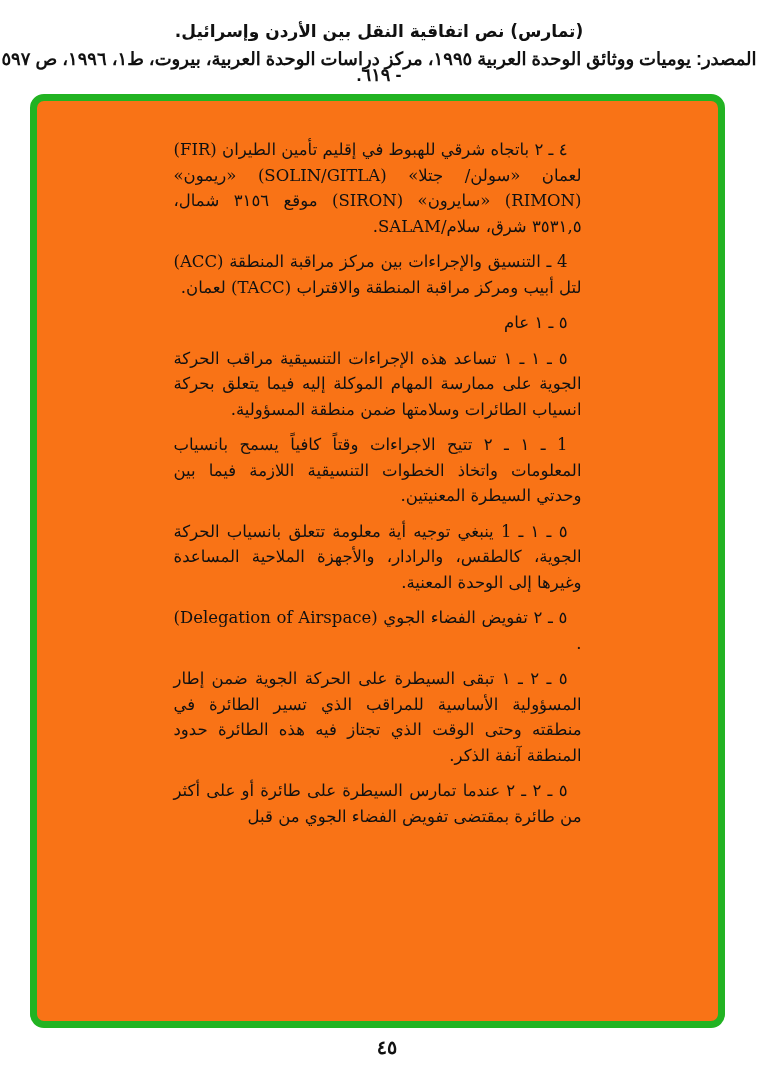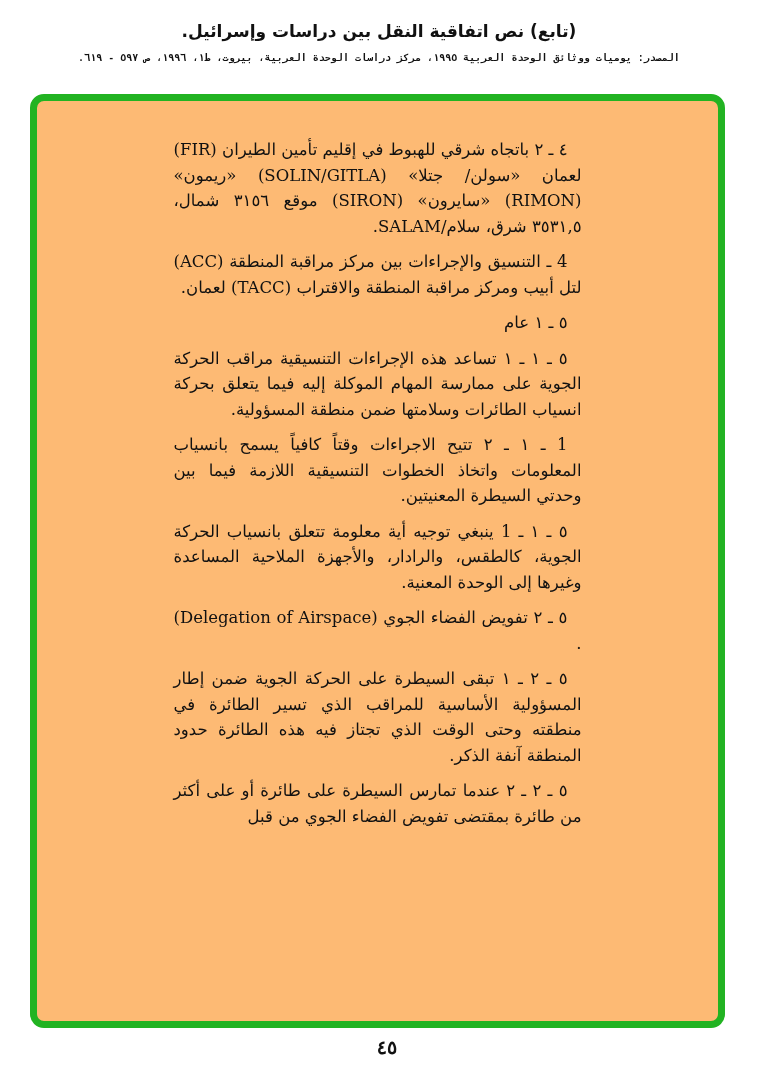--- a/index.html
+++ b/index.html
@@ -21,35 +21,35 @@
   }
   .header-title {
     margin-top: 20px;
     font-size: 17px;
     font-weight: bold;
     line-height: 22px;
     font-family: "DejaVu Sans", "Liberation Sans", sans-serif;
   }
   .header-source {
     margin-top: 9px;
-    font-size: 10px;
+    font-size: 18px;
     font-weight: bold;
     line-height: 16px;
-    font-family: Liberation Mono, monospace;
+    font-family: Liberation Sans, sans-serif;
   }
   .page-frame {
     position: absolute;
     left: 30px;
     top: 94px;
     width: 695px;
     height: 934px;
     box-sizing: border-box;
     border: 7px solid #22b322;
     border-radius: 14px;
-    background: #fdba74;
+    background: #f97316;
   }
   .content {
     direction: rtl;
     width: 408px;
     margin: 36px auto 0 auto;
     text-align: justify;
     font-size: 16.5px;
     line-height: 25.5px;
   }
   .content p {
@@ -64,21 +64,21 @@
     text-align: center;
     font-size: 19px;
     font-weight: bold;
     direction: rtl;
   }
 </style>
 </head>
 <body>
 
 <header class="header">
-  <div class="header-title">(تابع) نص اتفاقية النقل بين دراسات وإسرائيل.</div>
+  <div class="header-title">(تمارس) نص اتفاقية النقل بين الأردن وإسرائيل.</div>
   <div class="header-source">المصدر: يوميات ووثائق الوحدة العربية ١٩٩٥، مركز دراسات الوحدة العربية، بيروت، ط١، ١٩٩٦، ص ٥٩٧ - ٦١٩.</div>
 </header>
 
 <div class="page-frame" style="border-color: rgb(34, 179, 34);">
   <div class="content">
     <p>٤ ـ ٢ باتجاه شرقي للهبوط في إقليم تأمين الطيران (FIR) لعمان «سولن/ جتلا» (SOLIN/GITLA) «ريمون» (RIMON) «سايرون» (SIRON) موقع ٣١٥٦ شمال، ٣٥٣١,٥ شرق، سلام/SALAM.</p>
     <p>4 ـ التنسيق والإجراءات بين مركز مراقبة المنطقة (ACC) لتل أبيب ومركز مراقبة المنطقة والاقتراب (TACC) لعمان.</p>
     <p>٥ ـ ١ عام</p>
     <p>٥ ـ ١ ـ ١ تساعد هذه الإجراءات التنسيقية مراقب الحركة الجوية على ممارسة المهام الموكلة إليه فيما يتعلق بحركة انسياب الطائرات وسلامتها ضمن منطقة المسؤولية.</p>
     <p>1 ـ ١ ـ ٢ تتيح الاجراءات وقتاً كافياً يسمح بانسياب المعلومات واتخاذ الخطوات التنسيقية اللازمة فيما بين وحدتي السيطرة المعنيتين.</p>

